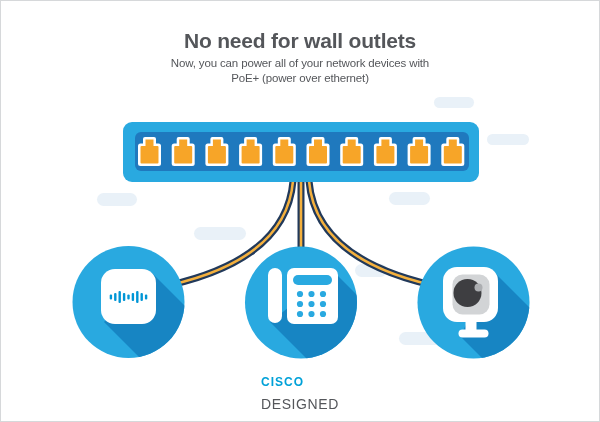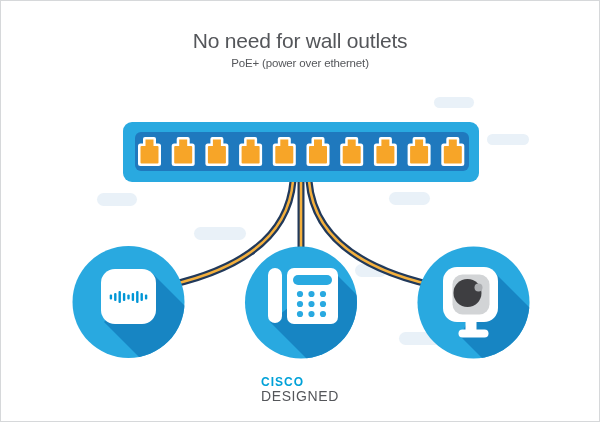--- a/index.html
+++ b/index.html
@@ -11,53 +11,54 @@
     background:#ffffff;
     overflow:hidden;
     font-family:"Liberation Sans", sans-serif;
   }
   #illustration{position:absolute;left:0;top:0;}
   .header{
     position:absolute;top:27px;left:0;width:100%;
     text-align:center;z-index:2;
   }
   .title{
-    font-size:21px;font-weight:400;letter-spacing:-0.2px;
+    font-size:21px;font-weight:700;letter-spacing:-0.2px;
     color:#54565a;line-height:25px;
   }
   .subtitle{
     margin-top:3px;
     font-size:11.5px;letter-spacing:-0.15px;
     color:#55575b;line-height:14.5px;
   }
   .footer{
     position:absolute;top:375px;left:50%;
     transform:translateX(-50%);
     text-align:left;z-index:2;line-height:1;
   }
   .brand{
     font-size:12px;font-weight:bold;letter-spacing:1px;
     color:var(--brand-cyan,#00a1d8);
   }
   .label{
-    margin-top:1px;
+    margin-top:9px;
     font-size:14px;letter-spacing:0.6px;
     color:#54565a;
   }
   .cable-outer{fill:none;stroke:var(--cable-navy,#21395a);stroke-width:7;}
   .cable-stripe{fill:none;stroke:var(--cable-yellow,#f3b03e);stroke-width:2.6;}
 </style>
 </head>
 <body>
 
 <div id="canvas">
 
   <div class="header">
     <div class="title">No need for wall outlets</div>
     <div class="subtitle">
+      <div>Now, you can power all of your network devices with</div>
       <div>PoE+ (power over ethernet)</div>
     </div>
   </div>
 
   <svg id="illustration" width="600" height="422" viewBox="0 0 600 422">
     <defs>
       <clipPath id="clip-ap">
           <circle cx="127.5" cy="301" r="56"></circle>
         </clipPath>
       <clipPath id="clip-phone">

